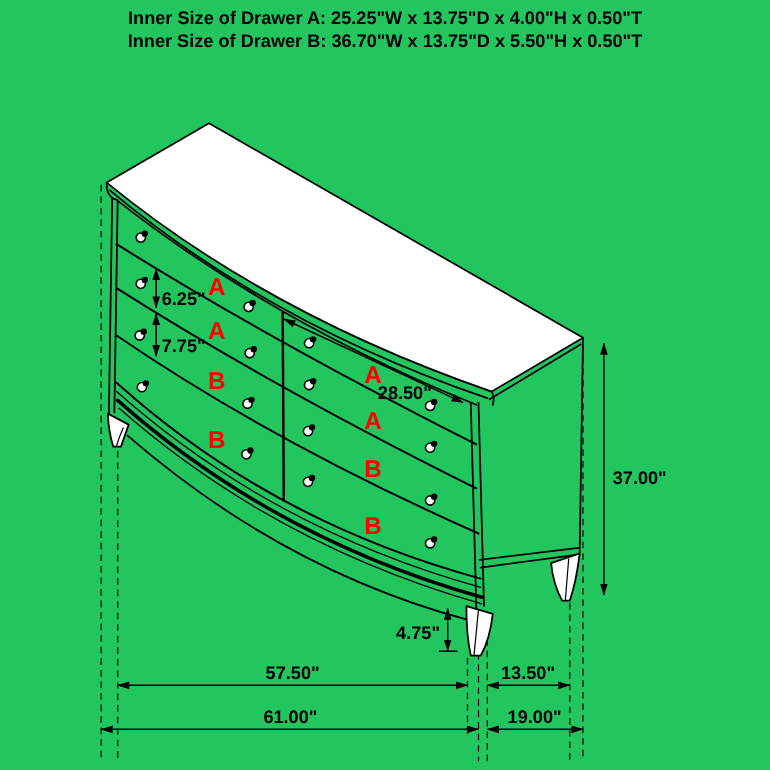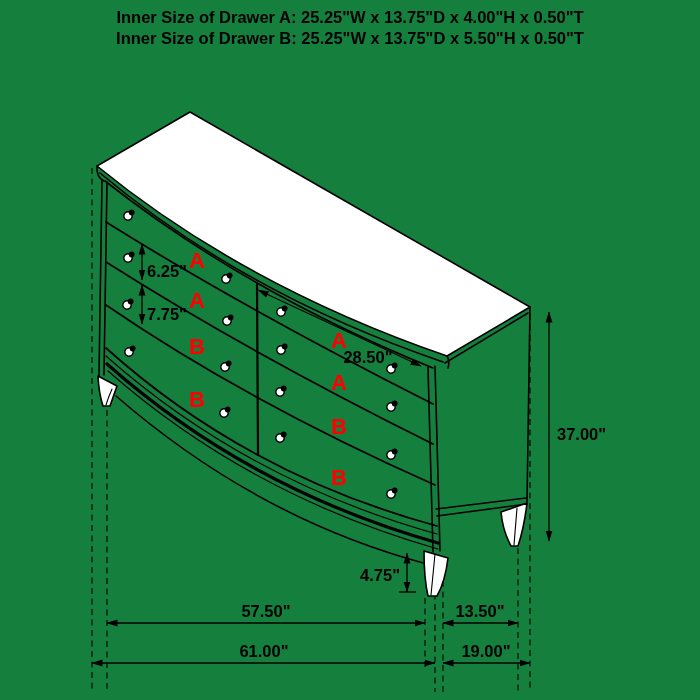--- a/index.html
+++ b/index.html
@@ -1,32 +1,32 @@
 <!DOCTYPE html>
 <html><head>
 <meta charset="utf-8">
 <style>
   html,body{margin:0;padding:0;background:#ffffff;}
-  .stage{position:relative;width:700px;height:700px;background:#15803d;overflow:hidden;
+  .stage{position:relative;width:700px;height:700px;background:#22c55e;overflow:hidden;
          font-family:"Liberation Sans",sans-serif;}
   .header{position:absolute;top:7px;left:0;width:700px;text-align:center;
           font-weight:bold;font-size:16.5px;line-height:21px;color:#000;}
   .drawing{position:absolute;left:0;top:0;}
   svg text{font-family:"Liberation Sans",sans-serif;font-weight:bold;}
   .dim{font-size:16.5px;fill:#000;}
   .lbl{font-size:22px;fill:#ff0000;}
 </style>
 </head>
 <body>
 
 <div class="stage">
 
   <div class="header">
     <div>Inner Size of Drawer A: 25.25"W x 13.75"D x 4.00"H x 0.50"T</div>
-    <div>Inner Size of Drawer B: 25.25"W x 13.75"D x 5.50"H x 0.50"T</div>
+    <div>Inner Size of Drawer B: 36.70"W x 13.75"D x 5.50"H x 0.50"T</div>
   </div>
 
   <svg class="drawing" width="700" height="700" viewBox="0 0 700 700">
     <defs>
       <marker id="mE" markerWidth="12" markerHeight="9" refX="10.5" refY="4" orient="auto" markerUnits="userSpaceOnUse">
         <path d="M0,0.5 L11,4 L0,7.5 Z" fill="#000"></path>
       </marker>
       <marker id="mS" markerWidth="12" markerHeight="9" refX="0.5" refY="4" orient="auto" markerUnits="userSpaceOnUse">
         <path d="M11,0.5 L0,4 L11,7.5 Z" fill="#000"></path>
       </marker>

